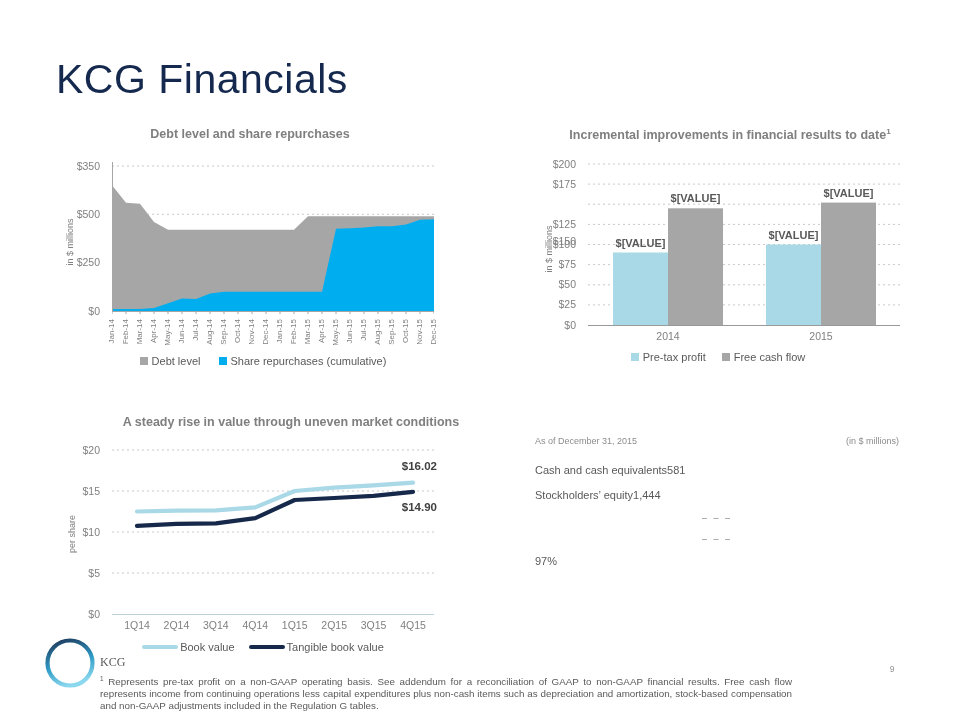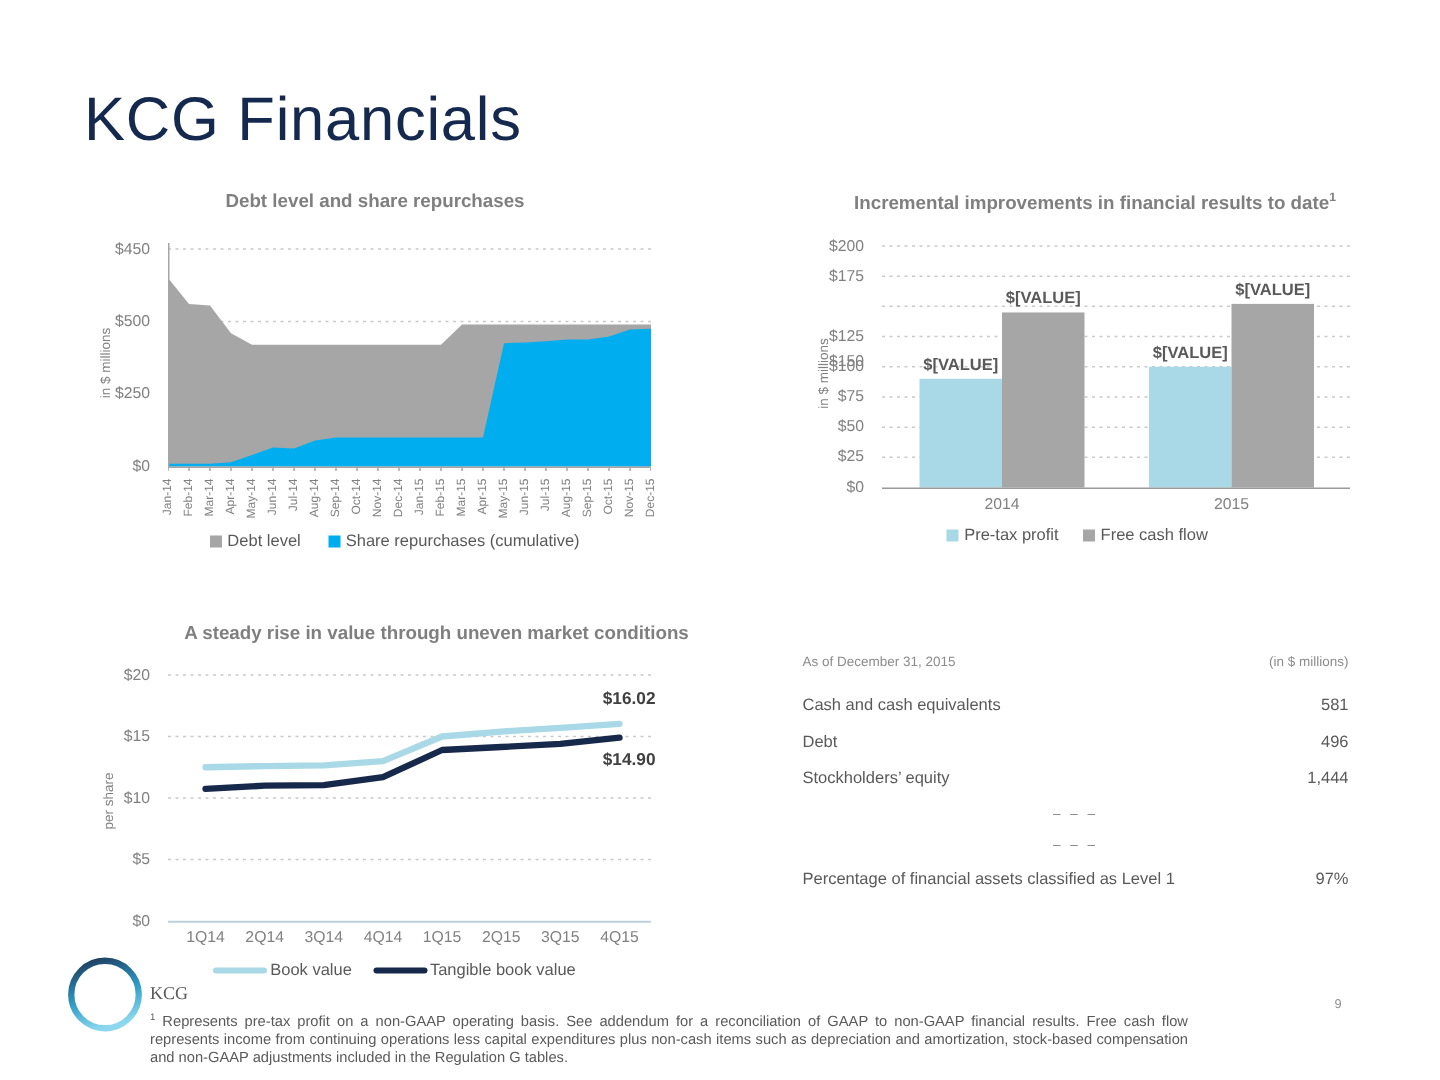--- a/index.html
+++ b/index.html
@@ -10,37 +10,37 @@
   .ylab{position:absolute;left:0;right:8px;font-size:10.5px;color:#808080;text-align:right;white-space:nowrap;}
   .axis-unit{font-size:9px;color:#808080;text-align:center;transform:rotate(-90deg);white-space:nowrap;}
   .xcat{position:absolute;font-size:10.5px;color:#808080;text-align:center;}
   .rotlab{position:absolute;writing-mode:vertical-rl;transform:rotate(180deg);font-size:8px;color:#808080;line-height:1;white-space:nowrap;}
   .legend{display:flex;justify-content:center;align-items:center;font-size:11px;color:#595959;}
   .legend .item{display:flex;align-items:center;}
   .sq{width:8px;height:8px;display:inline-block;margin-right:4px;}
   .lsw{width:36px;height:4.5px;border-radius:2.5px;display:inline-block;margin-right:2px;}
   .dlabel{position:absolute;font-size:11.5px;font-weight:bold;color:#404040;}
   .bs-head{display:flex;justify-content:space-between;font-size:9px;color:#8C8C8C;height:22px;align-items:flex-start;}
-  .bs-row{display:flex;justify-content:space-between;align-items:center;height:24.5px;font-size:11px;color:#595959;}
+  .bs-row{display:flex;align-items:center;height:24.5px;font-size:11px;color:#595959;}
   .bs-sep{height:21px;display:flex;align-items:center;justify-content:center;font-size:9px;color:#808080;letter-spacing:2px;}
   .footnote{font-size:9.8px;color:#595959;text-align:justify;line-height:1.22;}
   .kcg-text{font-size:12px;color:#595959;font-family:Liberation Serif, serif;}
   .pagenum{font-size:8.5px;color:#909090;text-align:center;}
   sup{font-size:65%;}
 </style>
 </head>
 <body>
 
 <div class="slide">
 
   <div class="abs slide-title" style="left:56px;top:56px;">KCG Financials</div>
 
   <div class="abs chart-title" style="left:100px;top:127px;width:300px;">Debt level and share repurchases</div>
   <div class="abs" style="left:62px;top:160px;width:46px;height:160px;">
-      <div class="ylab" style="top: -0.5px;">$450</div>
+      <div class="ylab" style="top: -0.5px;">$350</div>
       <div class="ylab" style="top: 47.8333px;">$500</div>
       <div class="ylab" style="top: 96.1667px;">$250</div>
       <div class="ylab" style="top: 144.5px;">$0</div>
     </div>
   <div class="abs axis-unit" style="left:30px;top:237px;width:80px;">in $ millions</div>
   <div class="abs" style="left:112px;top:160px;width:322px;height:160px;">
     <svg id="svg-debt" width="322" height="160">
         <line x1="0" x2="322" y1="6.0" y2="6.0" stroke="#C9C9C9" stroke-width="1" stroke-dasharray="2 3"></line>
         <line x1="0" x2="322" y1="54.3" y2="54.3" stroke="#C9C9C9" stroke-width="1" stroke-dasharray="2 3"></line>
         <line x1="0" x2="322" y1="102.7" y2="102.7" stroke="#C9C9C9" stroke-width="1" stroke-dasharray="2 3"></line>
@@ -205,31 +205,26 @@
     <div class="bs-head">
       <span>As of December 31, 2015</span>
       <span>(in $ millions)</span>
     </div>
     <div>
         <div class="bs-row">
           <span>Cash and cash equivalents</span>
           <span>581</span>
         </div>
         <div class="bs-row">
-          <span>Debt</span>
-          <span>496</span>
-        </div>
-        <div class="bs-row">
           <span>Stockholders’ equity</span>
           <span>1,444</span>
         </div>
         <div class="bs-sep">– – –</div>
         <div class="bs-sep">– – –</div>
         <div class="bs-row">
-          <span>Percentage of financial assets classified as Level 1</span>
           <span>97%</span>
         </div>
       </div>
   </div>
 
   <div class="abs" style="left:44px;top:636px;width:54px;height:54px;">
     <svg width="54" height="54" viewBox="0 0 54 54">
       <defs>
         <linearGradient id="lg1" x1="0.15" y1="0" x2="0.45" y2="1">
           <stop offset="0" stop-color="#1E3C5E"></stop>

